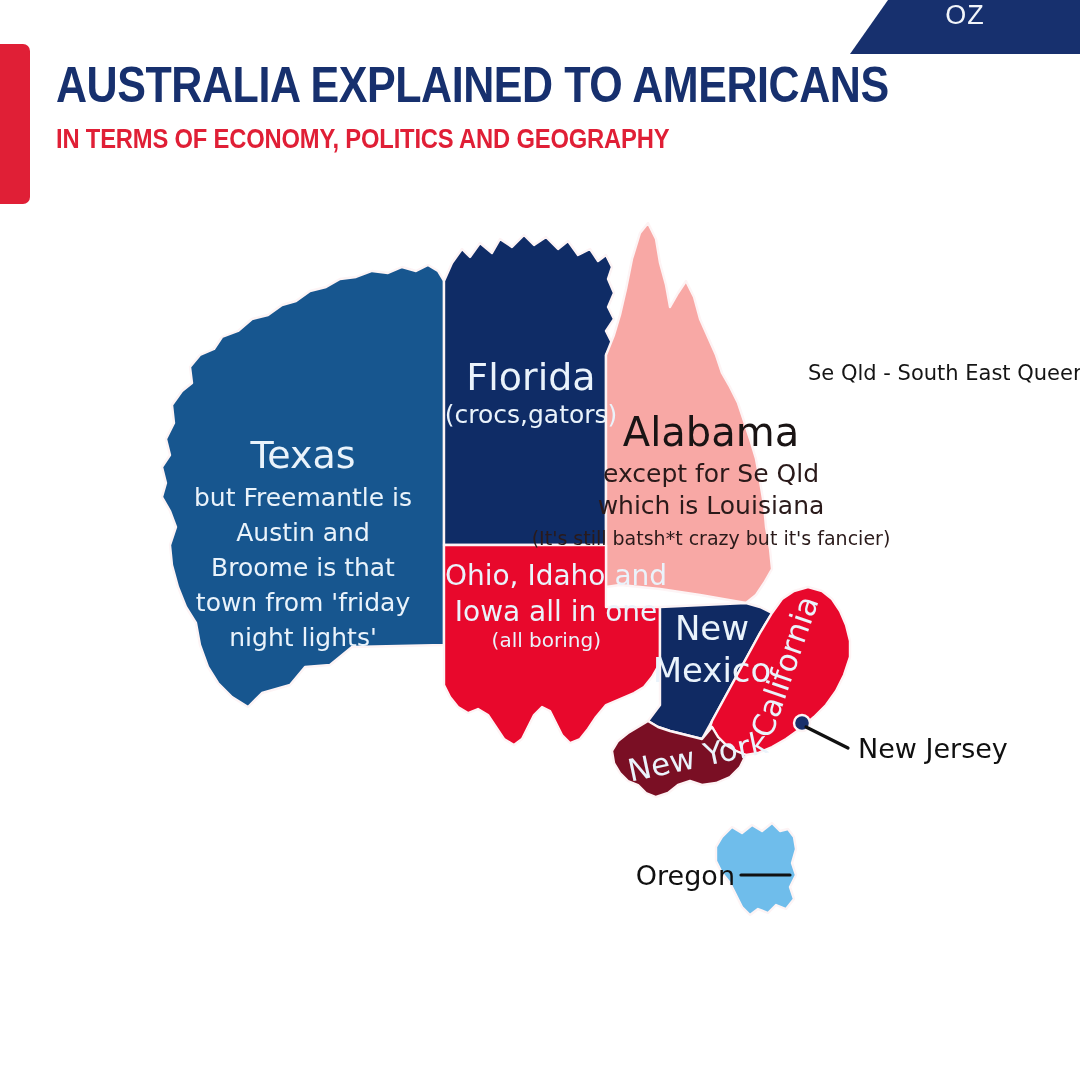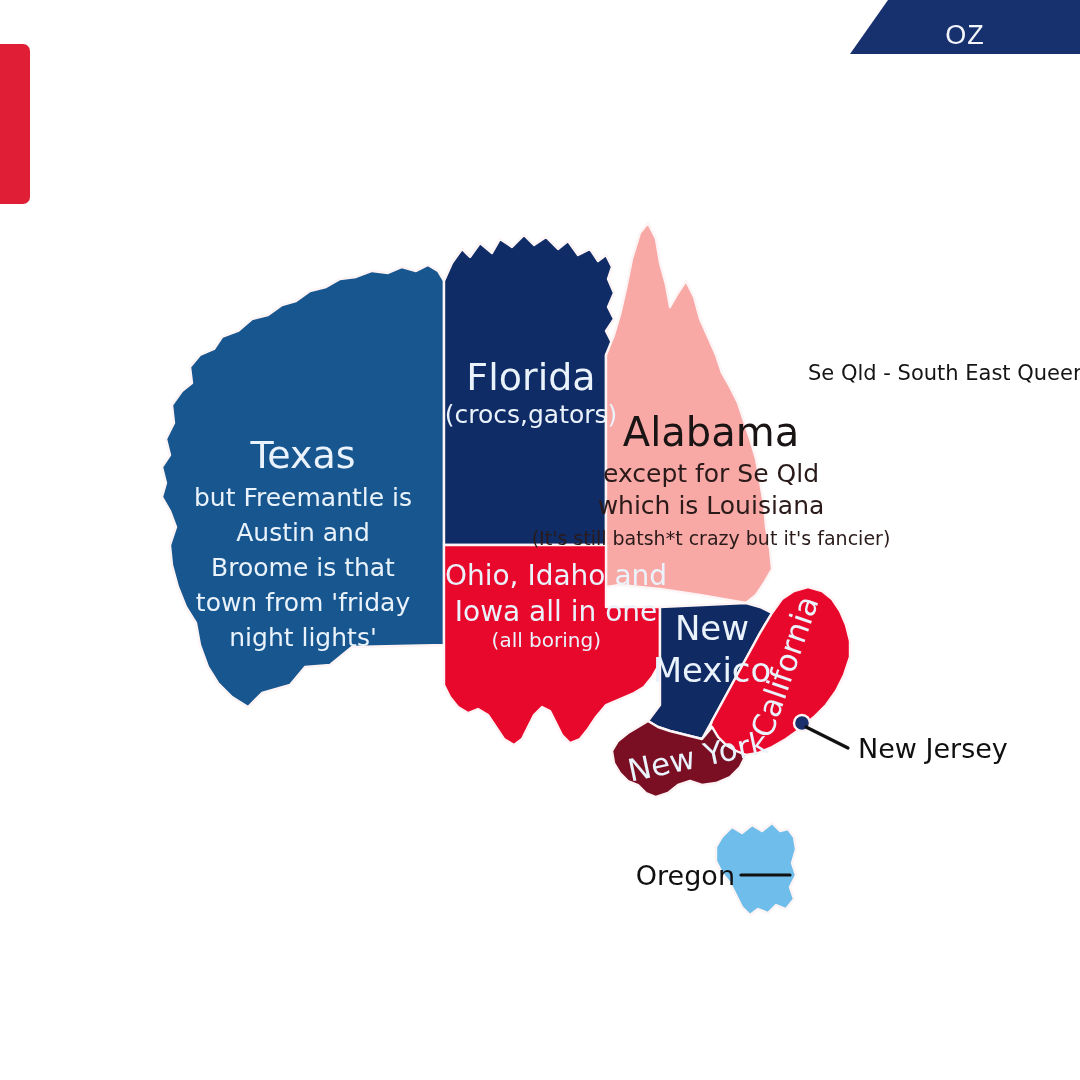--- a/index.html
+++ b/index.html
@@ -9,21 +9,21 @@
     font-family:"DejaVu Sans", sans-serif;
     overflow:hidden;position:relative;
   }
   #page{position:absolute;inset:0;background:#fff;}
 
   
   .oz-badge{
     position:absolute;top:0;right:0;width:230px;height:70px;
     background:#17306e;
     clip-path:polygon(38px 0, 230px 0, 230px 54px, 0 54px);
-    display:flex;align-items:center;justify-content:center;
+    display:flex;align-items:flex-start;justify-content:center;
   }
   .oz-badge span{
     color:#f2f5fa;font-size:27px;letter-spacing:1px;
     font-family:"Liberation Sans", sans-serif;font-weight:400;
   }
   .accent-bar{
     position:absolute;left:0;top:44px;width:30px;height:160px;
     background:#e01f36;border-top-right-radius:7px;border-bottom-right-radius:7px;
   }
   .title-block{position:absolute;left:56px;top:60px;width:900px;}
@@ -68,20 +68,24 @@
 <body>
 
 <div id="page">
 
   <div class="oz-badge">
     <span>OZ</span>
   </div>
 
   <div class="accent-bar"></div>
 
+  <div class="title-block">
+    <div class="title-main">AUSTRALIA EXPLAINED TO AMERICANS</div>
+    <div class="title-sub">IN TERMS OF ECONOMY, POLITICS AND GEOGRAPHY</div>
+  </div>
 
   <div id="map-wrap">
   <svg id="aus" viewBox="0 0 1080 760" xmlns="http://www.w3.org/2000/svg">
 
     <path class="state-path" fill="#17568f" d="M 444 66
          L 444 430
          L 352 432 L 330 450 L 305 452 L 290 470 L 262 478 L 248 492
          L 232 482 L 218 468 L 208 452 L 200 430 L 196 408
          L 186 392 L 178 372 L 172 350 L 170 330 L 176 312
          L 170 296 L 162 282 L 166 268 L 162 252 L 170 240

